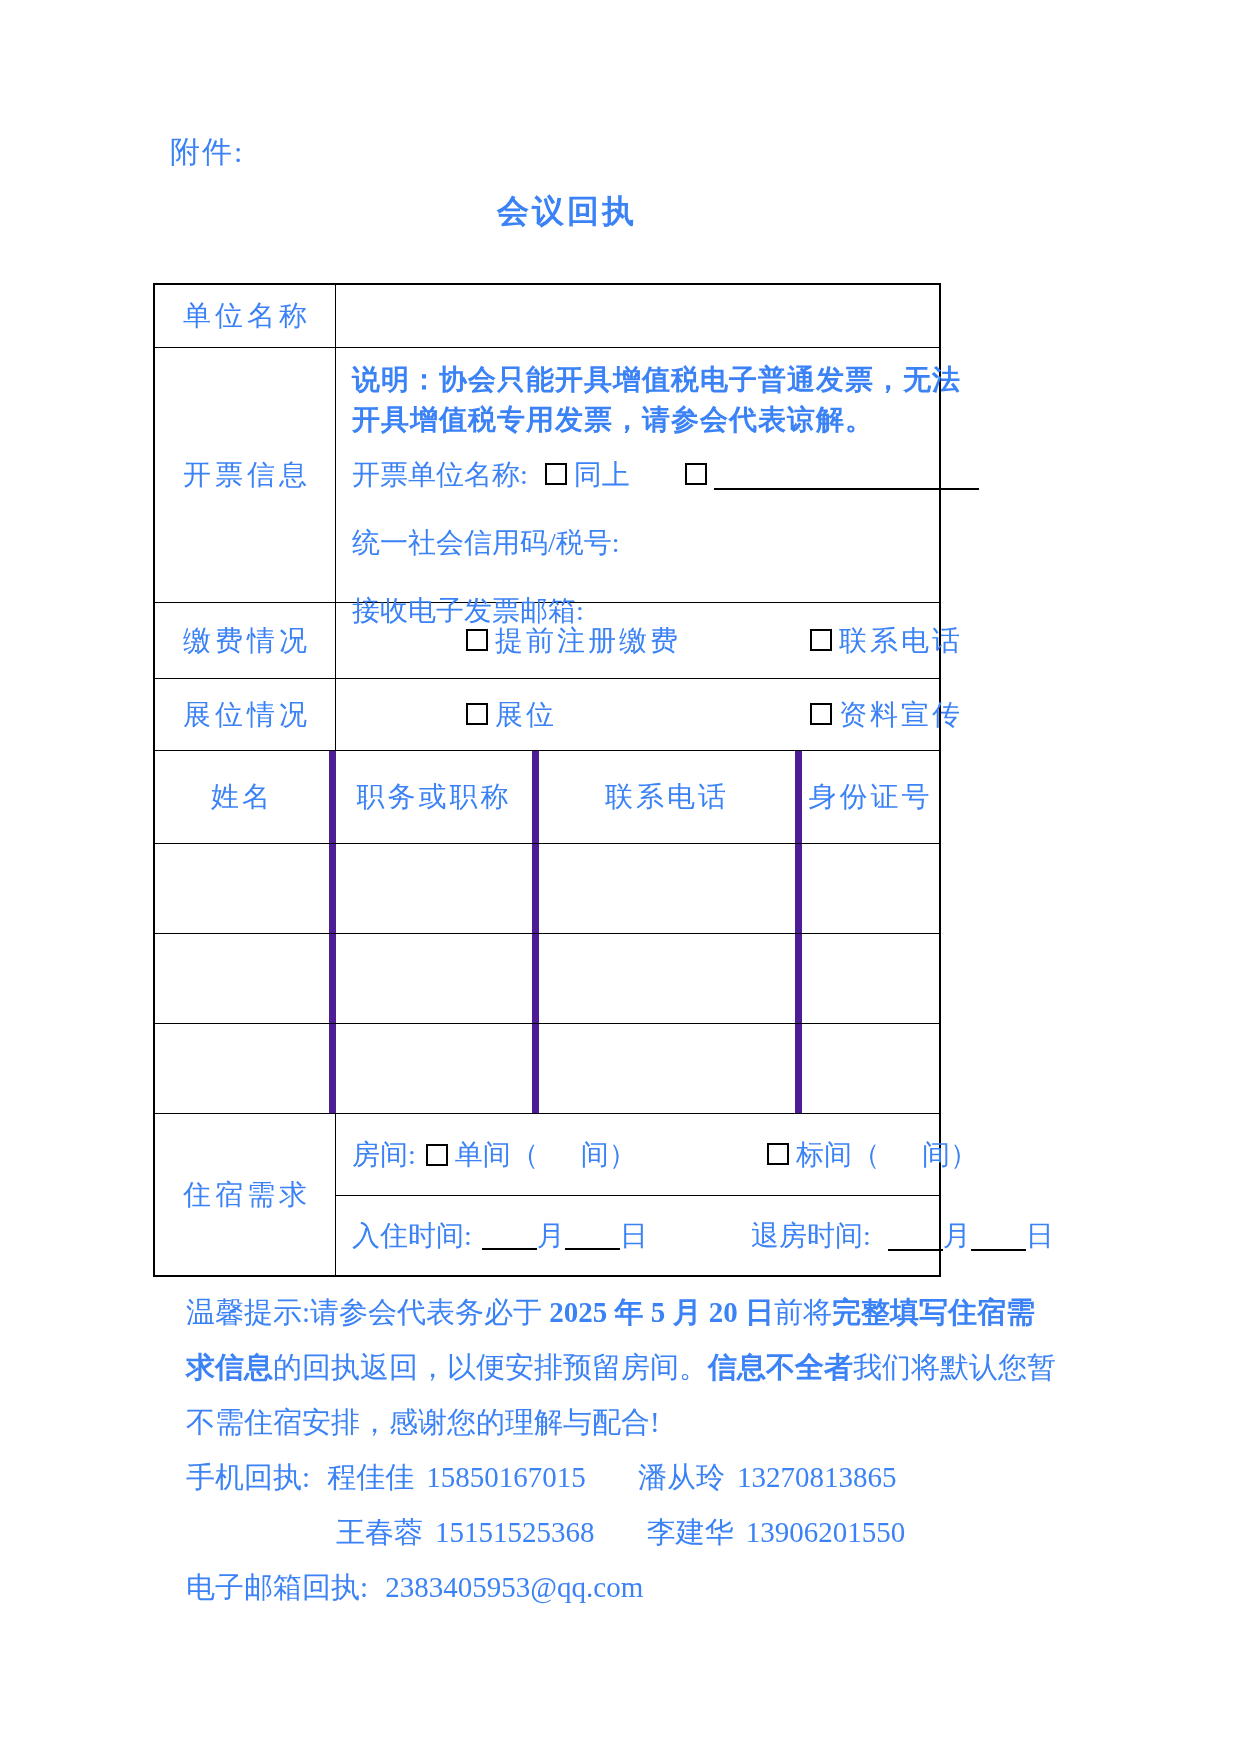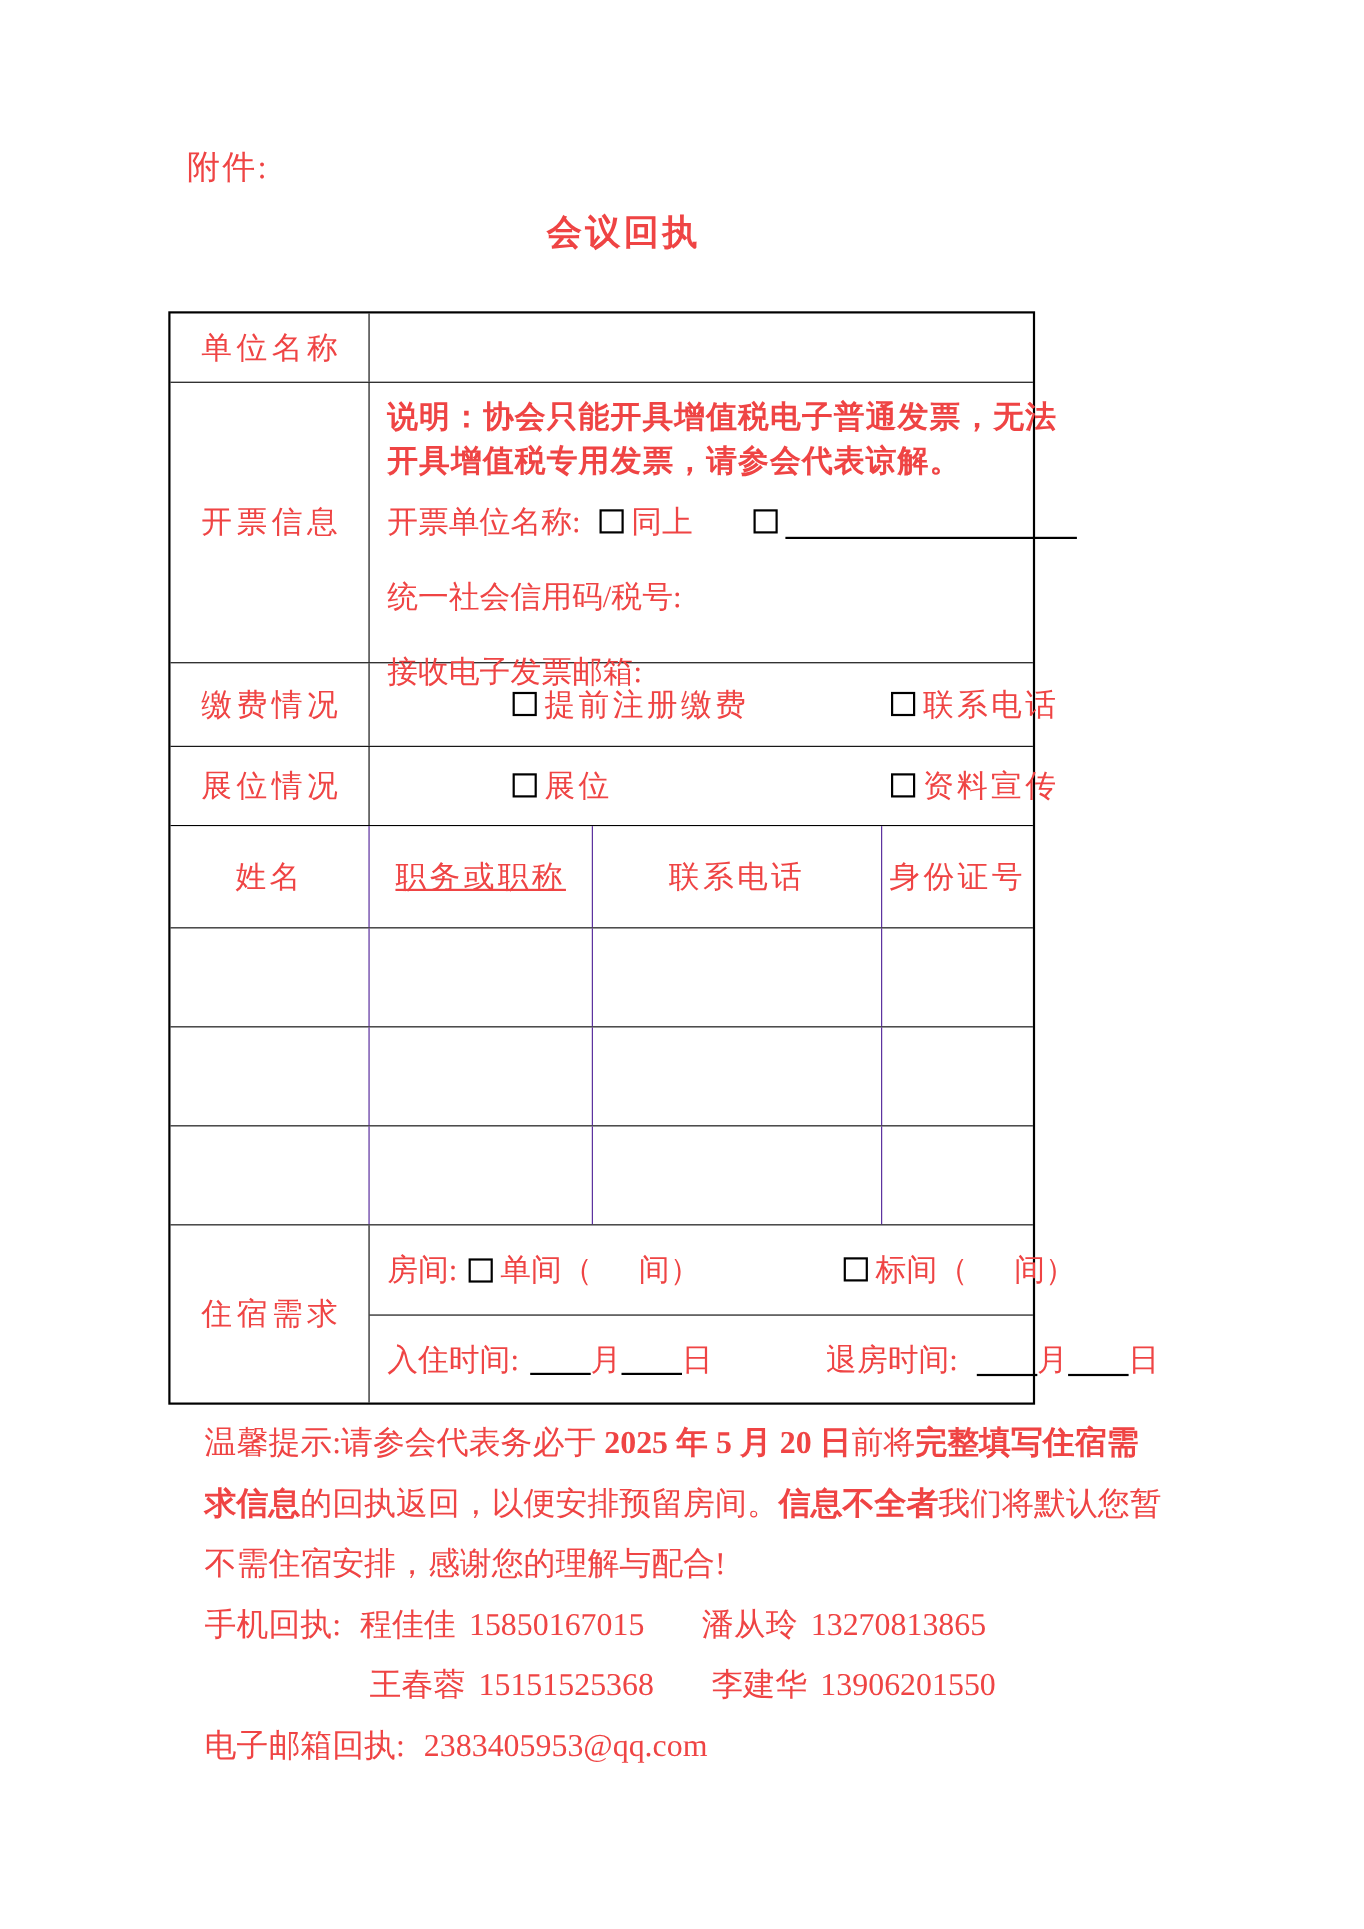--- a/index.html
+++ b/index.html
@@ -3,21 +3,21 @@
 <meta charset="utf-8">
 <style>
   * { box-sizing: border-box; margin: 0; padding: 0; }
   html,body { background:#ffffff; }
   .page {
     position: relative;
     width: 1240px;
     height: 1754px;
     background: #ffffff;
     font-family: "Liberation Serif", "DejaVu Serif", serif;
-    color: #ef4444;
+    color: #3b82f6;
     overflow: hidden;
   }
   .attachment {
     position: absolute; left: 170px; top: 132px;
     font-size: 30px; letter-spacing: 2px;
   }
   .doc-title {
     position: absolute; left: 150px; top: 190px; width: 834px;
     text-align: center; font-size: 32px; font-weight: 700; letter-spacing: 3px;
   }
@@ -59,26 +59,26 @@
   .blank { display: inline-block; border-bottom: 2px solid #000; height: 28px; vertical-align: -6px; }
   .w265 { width: 265px; }
   .w55  { width: 55px; }
 
   
   .opt1 { position: absolute; left: 130px; top: 50%; transform: translateY(-50%); letter-spacing: 3px; white-space: nowrap; }
   .opt2 { position: absolute; left: 474px; top: 50%; transform: translateY(-50%); letter-spacing: 3px; white-space: nowrap; }
 
   
   .hcell, .ecell {
-    border-right: 1px solid #4c1d95;
+    border-right: 7px solid #4c1d95;
     display: flex; align-items: center; justify-content: center;
     letter-spacing: 3px;
   }
   .c1 { width: 181px; flex: 0 0 181px; }
-  .c2 { width: 203px; flex: 0 0 203px; text-decoration: underline; }
+  .c2 { width: 203px; flex: 0 0 203px; }
   .c3 { width: 263px; flex: 0 0 263px; }
   .c4 { flex: 1; border-right: none; }
 
   
   .lodg-right { flex: 1; display: flex; flex-direction: column; }
   .lodg-top {
     height: 82px; border-bottom: 1px solid #000;
     display: flex; align-items: center; padding-left: 16px; position: relative; white-space: nowrap;
   }
   .lodg-bottom {

